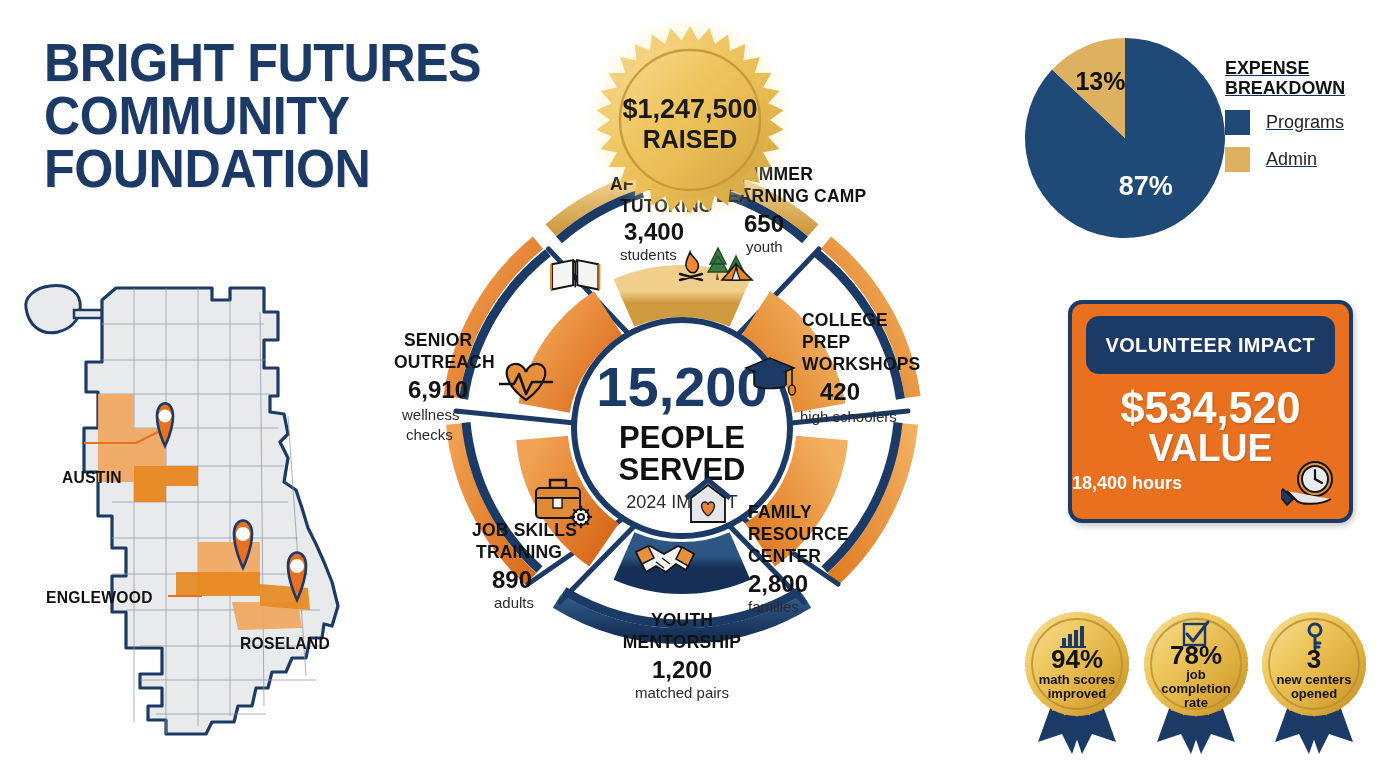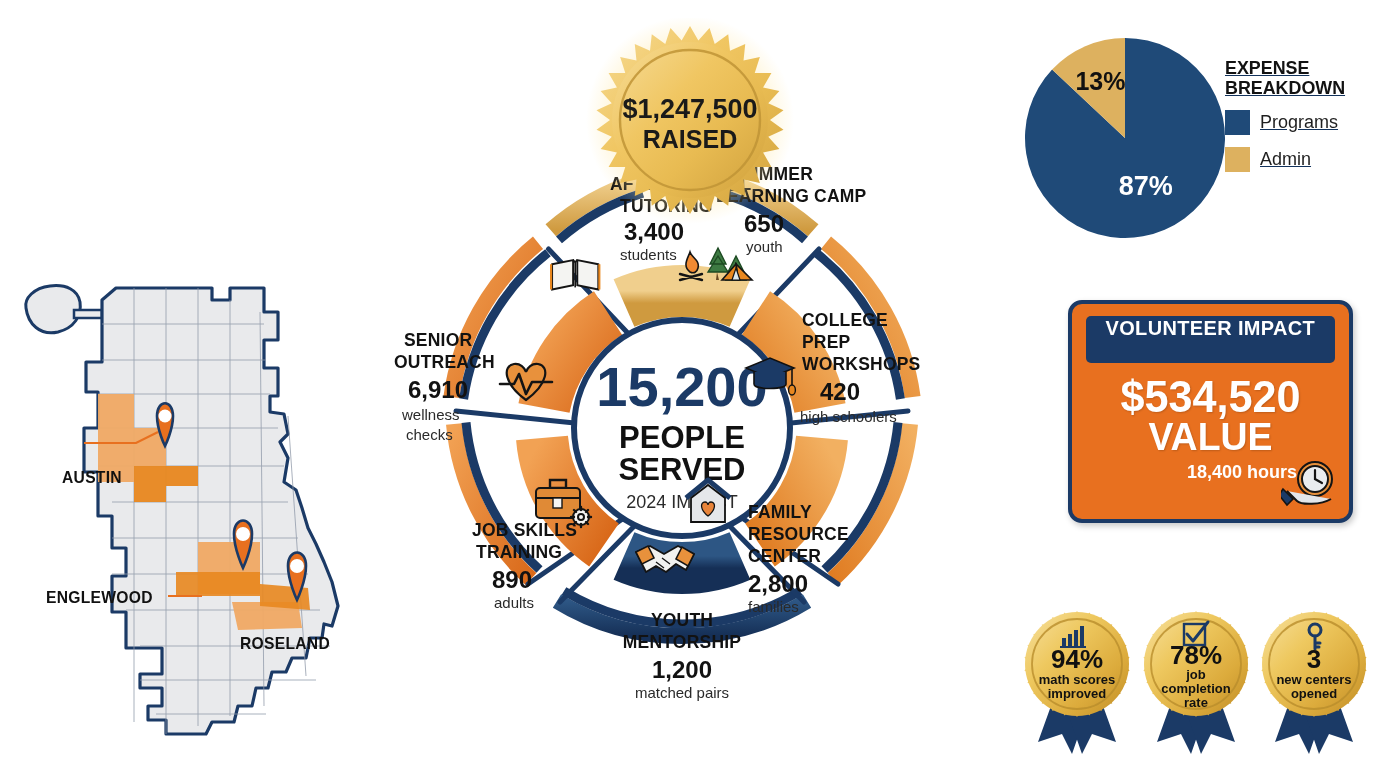--- a/index.html
+++ b/index.html
@@ -51,64 +51,69 @@
   
   #seal-block{position:absolute;left:578px;top:18px;width:224px;height:210px;}
 
   
   #pie-block{position:absolute;left:1020px;top:28px;width:350px;height:220px;}
   #legend{position:absolute;left:1225px;top:58px;width:150px;text-decoration:underline;}
   #legend .lg-title{
     font-weight:bold;font-size:19px;color:#121212;line-height:1.05;
     transform:scaleX(0.94);transform-origin:left center;white-space:nowrap;
   }
-  .lg-row{display:flex;align-items:center;gap:10px;margin-top:12px;}
+  .lg-row{display:flex;align-items:center;gap:16px;margin-top:12px;}
   .lg-sw{width:25px;height:25px;flex:0 0 auto;}
   .lg-lbl{font-size:18px;color:#1f1f1f;}
 
   
   #vol-card{
     position:absolute;left:1068px;top:300px;width:277px;height:215px;
     background:#e8701f;border:4px solid #1b3a66;border-radius:14px;
     box-shadow:2px 3px 6px rgba(0,0,0,0.22);
     overflow:hidden;
   }
   #vol-header{
-    margin:12px 14px 0 14px;height:47px;background:#1b3a66;border-radius:5px;
-    display:flex;align-items:flex-start;justify-content:center;
+    margin:12px 14px 0 14px;height:58px;background:#1b3a66;border-radius:13px;
+    display:flex;align-items:center;justify-content:center;
   }
   #vol-header .t{
     color:#fff;font-weight:bold;font-size:21px;letter-spacing:0.4px;
     transform:scaleX(0.95);white-space:nowrap;
   }
   #vol-amount{
     text-align:center;color:#fff;font-weight:bold;font-size:45px;line-height:0.96;
     margin-top:12px;transform:scaleX(0.96);text-shadow:1px 1px 2px rgba(0,0,0,0.18);
     white-space:nowrap;
   }
   #vol-value{
     text-align:center;color:#fff;font-weight:bold;font-size:39px;line-height:0.96;
     transform:scaleX(0.96);text-shadow:1px 1px 2px rgba(0,0,0,0.18);
   }
   #vol-hours{
-    text-align:right;color:#fff;font-weight:bold;font-size:18px;margin-top:6px;
+    text-align:left;color:#fff;font-weight:bold;font-size:18px;margin-top:6px;
     padding-right:52px;white-space:nowrap;
   }
   #vol-clock{position:absolute;right:6px;bottom:4px;}
 
   
   #badges{position:absolute;left:1020px;top:600px;width:352px;height:160px;}
   .badge-txt-num{font-weight:bold;font-size:26px;fill:#111;}
   .badge-txt-lbl{font-size:13px;fill:#111;font-weight:bold;}
 </style>
 </head>
 <body>
 
 <div class="stage">
 
+  <div id="title-block">
+    <div class="line">BRIGHT FUTURES</div>
+    <div class="line">COMMUNITY</div>
+    <div class="line">FOUNDATION</div>
+  </div>
 
   <div id="map-block">
     <svg width="370" height="470" viewBox="0 0 370 470">
       <g>
 
         <path d="M10,32 C8,22 18,12 34,10 C50,8 62,14 64,26 C66,40 58,52 42,56 C24,60 12,48 10,32 Z" fill="#e9eaec" stroke="#1b3a66" stroke-width="3"></path>
         <path d="M58,34 L86,34 L86,42 L58,42 Z" fill="#e9eaec" stroke="#1b3a66" stroke-width="2.5"></path>
 
         <path d="M86,24 L100,12 L196,12 L196,24 L214,24 L214,12 L248,12 L248,36
                  L262,36 L262,64 L248,64 L248,92 L262,92 L262,120 L254,120 L254,136

